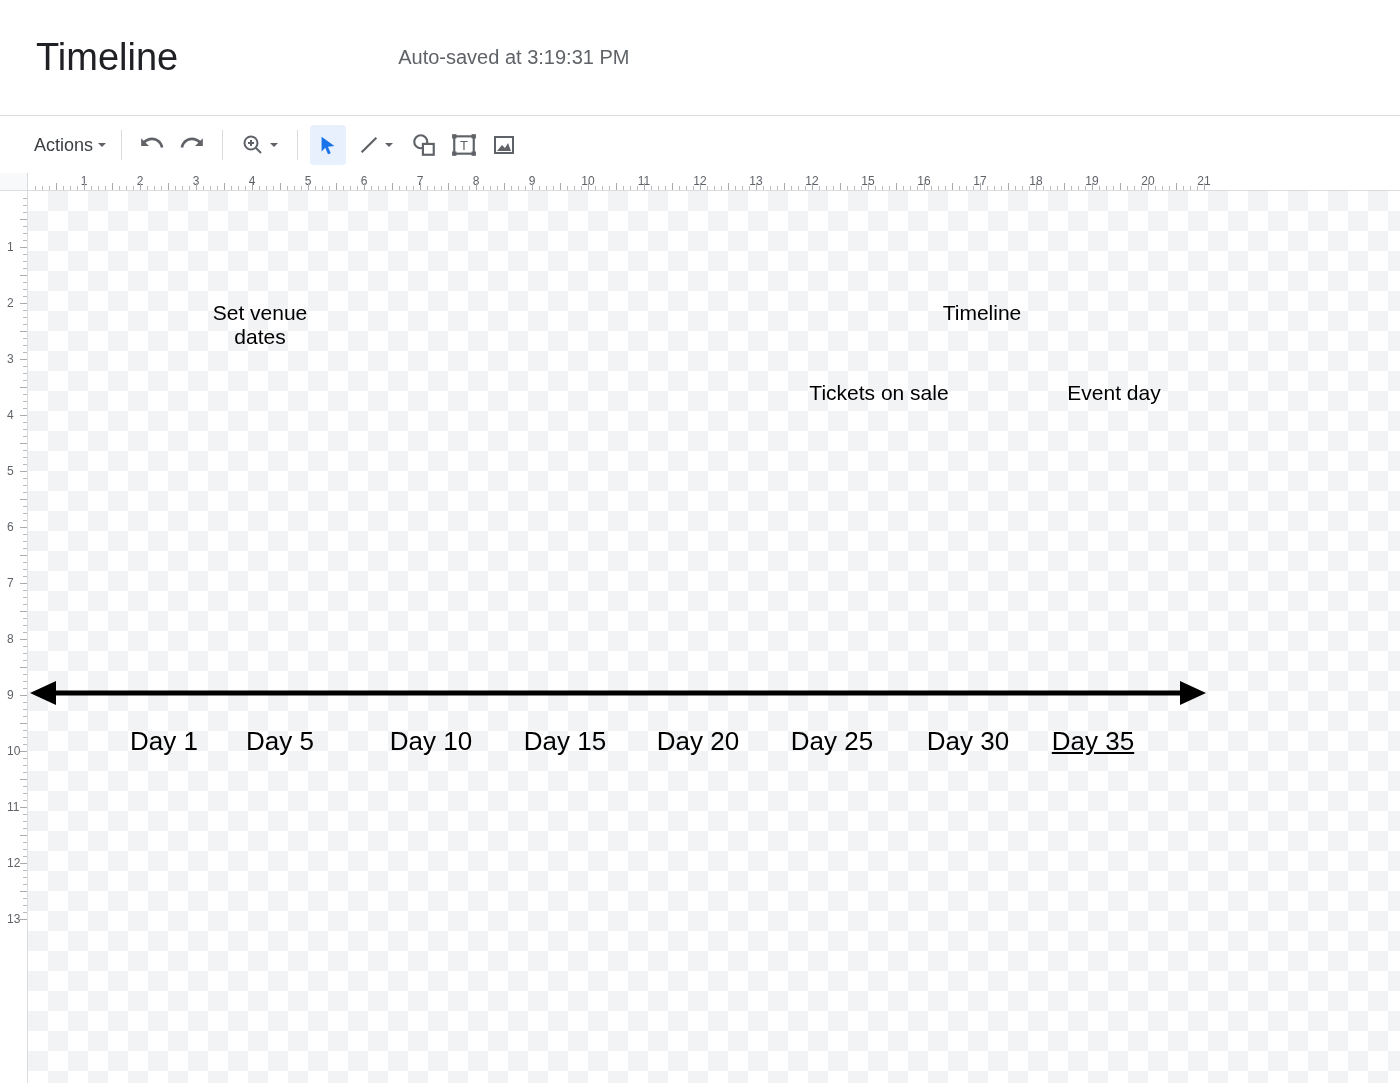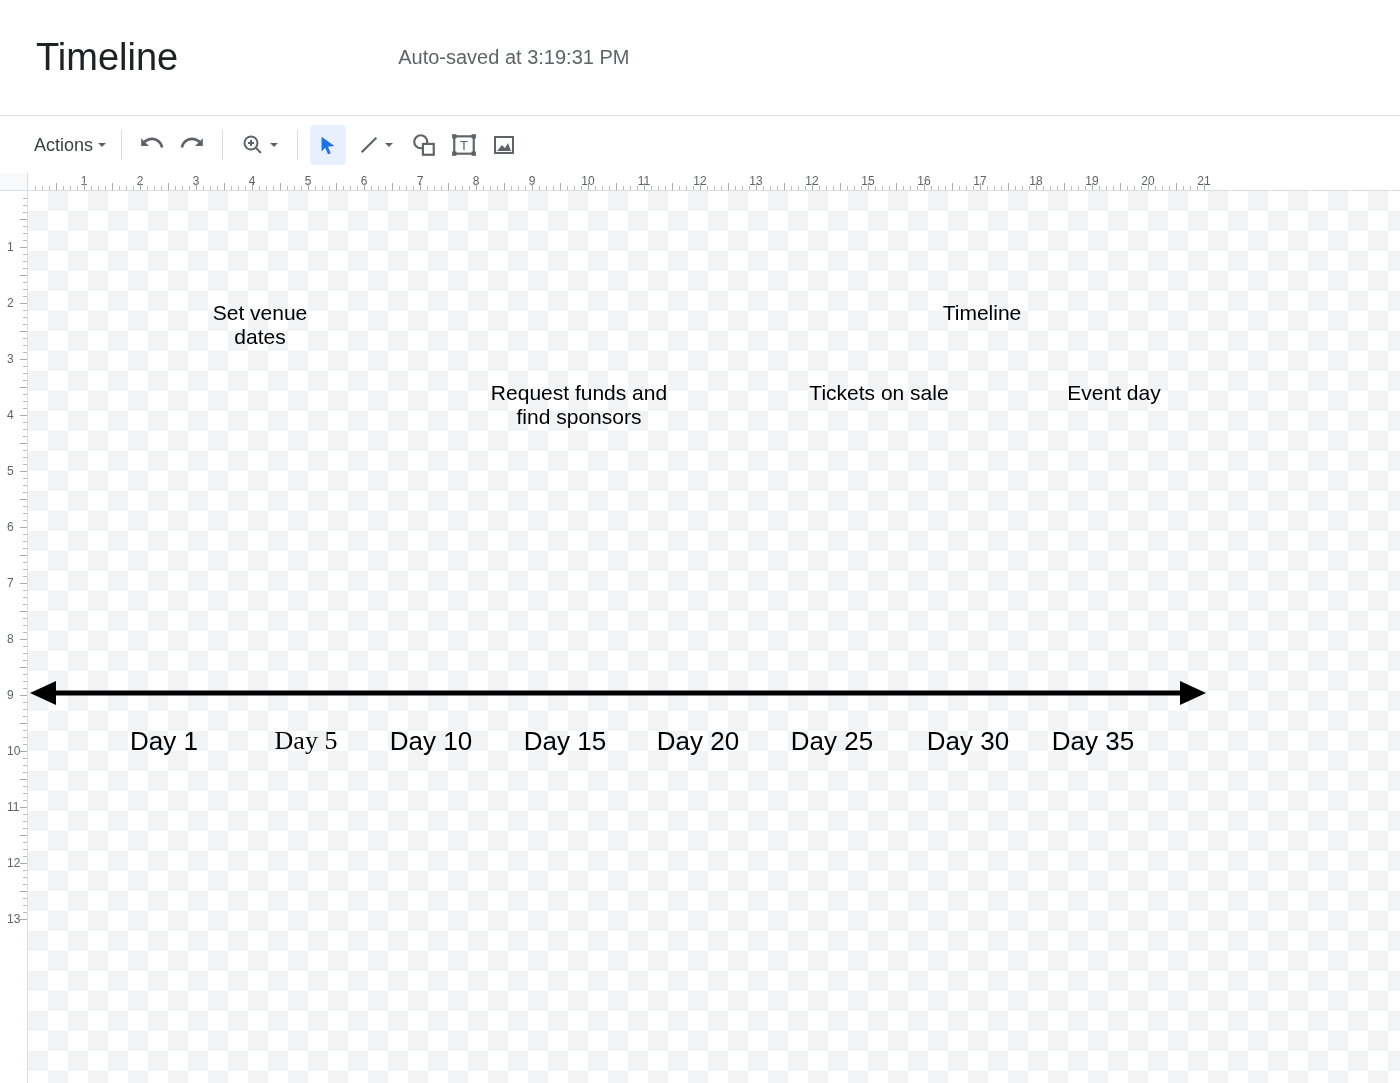--- a/index.html
+++ b/index.html
@@ -465,26 +465,24 @@
   <div class="canvas-wrap" id="canvas">
 
     <svg class="timeline-svg" id="timeline-arrow" width="1372" height="40" style="top: 482px; left: 0px;">
         <line x1="18" y1="20" x2="1162" y2="20" stroke="#000" stroke-width="5"></line>
         <polygon points="2,20 28,8 28,32" fill="#000"></polygon>
         <polygon points="1178,20 1152,8 1152,32" fill="#000"></polygon>
       </svg>
   <div class="ev-label" style="left: 232px; top: 110px; transform: translateX(-50%);">Set venue
 dates</div>
       <div class="ev-label" style="left: 954px; top: 110px; transform: translateX(-50%);">Timeline</div>
-      <div class="ev-label" style="left: 551px; top: 190px; transform: translateX(-50%);">Request funds and
-find sponsors</div>
       <div class="ev-label" style="left: 851px; top: 190px; transform: translateX(-50%);">Tickets on sale</div>
       <div class="ev-label" style="left: 1086px; top: 190px; transform: translateX(-50%);">Event day</div>
       <div class="day-label" style="left: 136px; top: 535px;">Day 1</div>
-      <div class="day-label" style="left: 278px; top: 535px; font-family: Liberation Serif, serif;">Day 5</div>
+      <div class="day-label" style="left: 252px; top: 535px;">Day 5</div>
       <div class="day-label" style="left: 403px; top: 535px;">Day 10</div>
       <div class="day-label" style="left: 537px; top: 535px;">Day 15</div>
       <div class="day-label" style="left: 670px; top: 535px;">Day 20</div>
       <div class="day-label" style="left: 804px; top: 535px;">Day 25</div>
       <div class="day-label" style="left: 940px; top: 535px;">Day 30</div>
-      <div class="day-label" style="left: 1065px; top: 535px;">Day 35</div>
+      <div class="day-label" style="left: 1065px; top: 535px; text-decoration: underline;">Day 35</div>
     </div>
 </div>
 
 </body></html>

